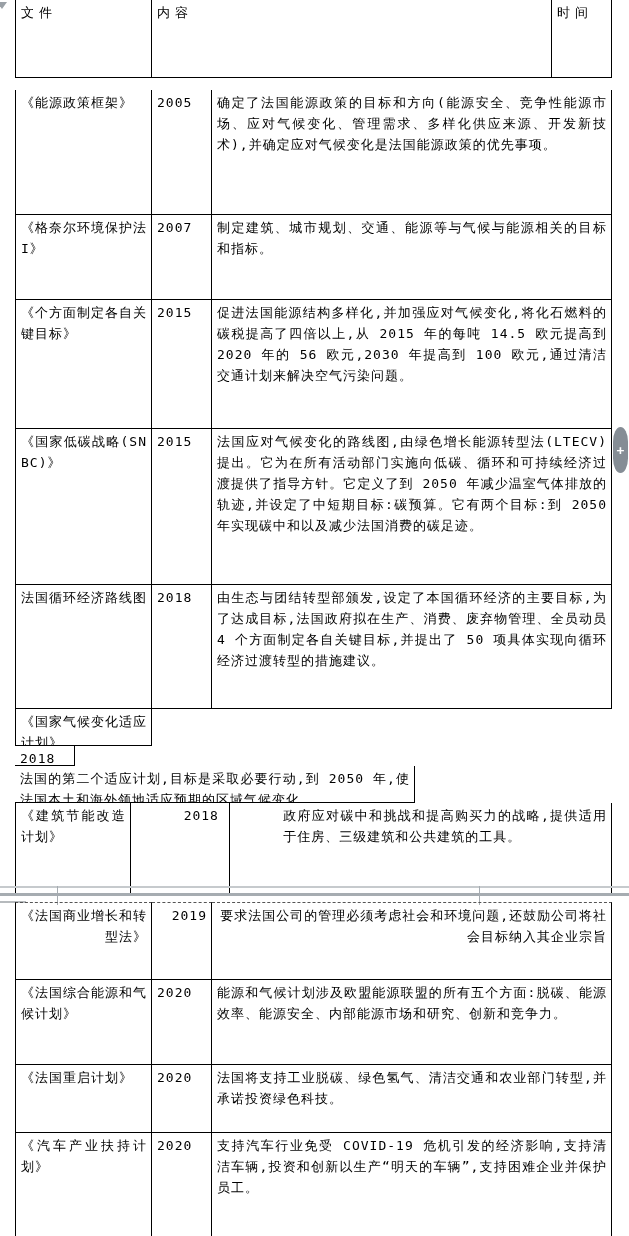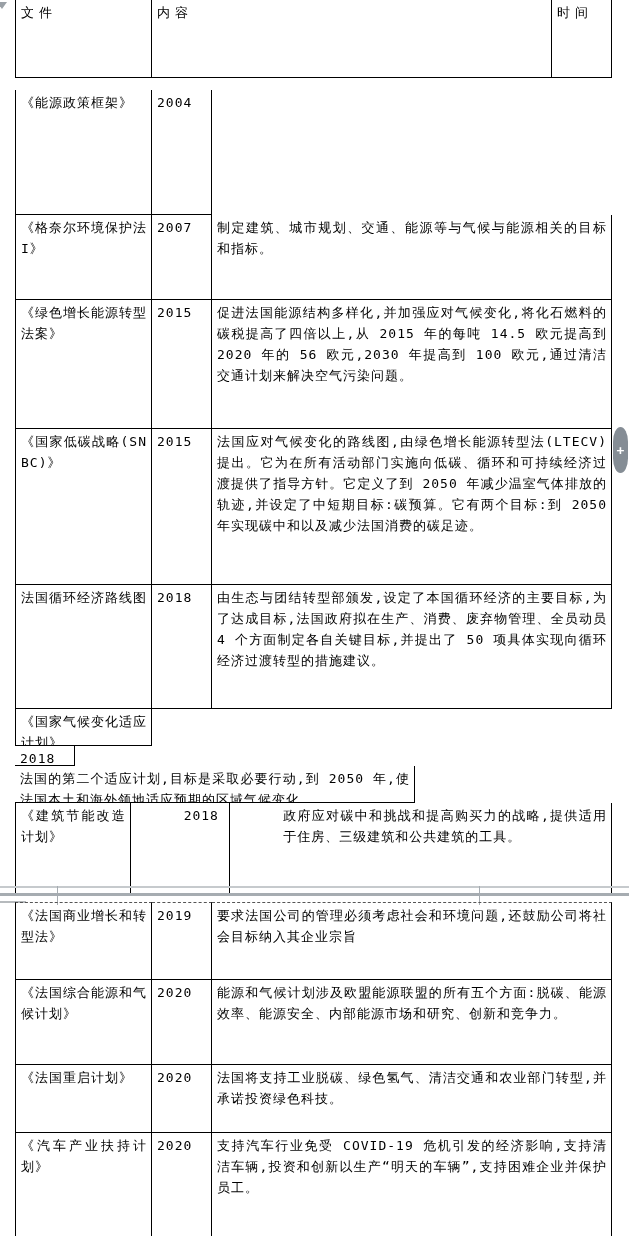--- a/index.html
+++ b/index.html
@@ -17,21 +17,21 @@
     text-align:justify;text-justify:inter-character;
     white-space:normal;word-break:break-all;
   }
   .trow .tcell:first-child{border-left:1px solid #000;}
   .c-file{width:137px;}
   .c-time{width:60px;text-align:left;}
   .c-content{width:400px;}
   
   .header-row .tcell{border-top:none;letter-spacing:5px;text-align:left;font-weight:normal;}
   
-  #table-page2 .trow:first-child .tcell{border-top:1px dashed #555;}
+  #table-page2 .trow:first-child .tcell{border-top:1px dashed #555;text-align:right;}
   
   .pb-line{position:absolute;left:0;width:629px;}
   .pb-tick{position:absolute;width:1px;}
   
   .comment-pill{
     position:absolute;left:613px;top:427px;width:15px;height:46px;
     background:#858d95;border-radius:50% / 32%;
     display:flex;align-items:center;justify-content:center;
     color:#fff;font-size:13px;font-weight:bold;line-height:1;cursor:pointer;
   }
@@ -48,29 +48,30 @@
 <div class="collapse-arrow"></div>
 
 <div id="table-page1" class="doc-page-table" style="top:0;">
   <div class="trow header-row" style="height:78px;">
     <div class="tcell c-file">文件</div>
     <div class="tcell c-content">内容</div>
     <div class="tcell c-time">时间</div>
   </div>
 <div class="trow" style="height: 125px; margin-top: 12px;">
       <div class="tcell c-file">《能源政策框架》</div>
-      <div class="tcell c-time">2004</div>
+      <div class="tcell c-time">2005</div>
+      <div class="tcell c-content">确定了法国能源政策的目标和方向(能源安全、竞争性能源市场、应对气候变化、管理需求、多样化供应来源、开发新技术),并确定应对气候变化是法国能源政策的优先事项。</div>
     </div>
     <div class="trow" style="height: 85px;">
       <div class="tcell c-file">《格奈尔环境保护法 I》</div>
       <div class="tcell c-time">2007</div>
       <div class="tcell c-content">制定建筑、城市规划、交通、能源等与气候与能源相关的目标和指标。</div>
     </div>
     <div class="trow" style="height: 129px;">
-      <div class="tcell c-file">《绿色增长能源转型法案》</div>
+      <div class="tcell c-file">《个方面制定各自关键目标》</div>
       <div class="tcell c-time">2015</div>
       <div class="tcell c-content">促进法国能源结构多样化,并加强应对气候变化,将化石燃料的碳税提高了四倍以上,从 2015 年的每吨 14.5 欧元提高到 2020 年的 56 欧元,2030 年提高到 100 欧元,通过清洁交通计划来解决空气污染问题。</div>
     </div>
     <div class="trow" style="height: 156px;">
       <div class="tcell c-file">《国家低碳战略(SNBC)》</div>
       <div class="tcell c-time">2015</div>
       <div class="tcell c-content">法国应对气候变化的路线图,由绿色增长能源转型法(LTECV)提出。它为在所有活动部门实施向低碳、循环和可持续经济过渡提供了指导方针。它定义了到 2050 年减少温室气体排放的轨迹,并设定了中短期目标:碳预算。它有两个目标:到 2050 年实现碳中和以及减少法国消费的碳足迹。</div>
     </div>
     <div class="trow" style="height: 124px;">
       <div class="tcell c-file">法国循环经济路线图</div>

